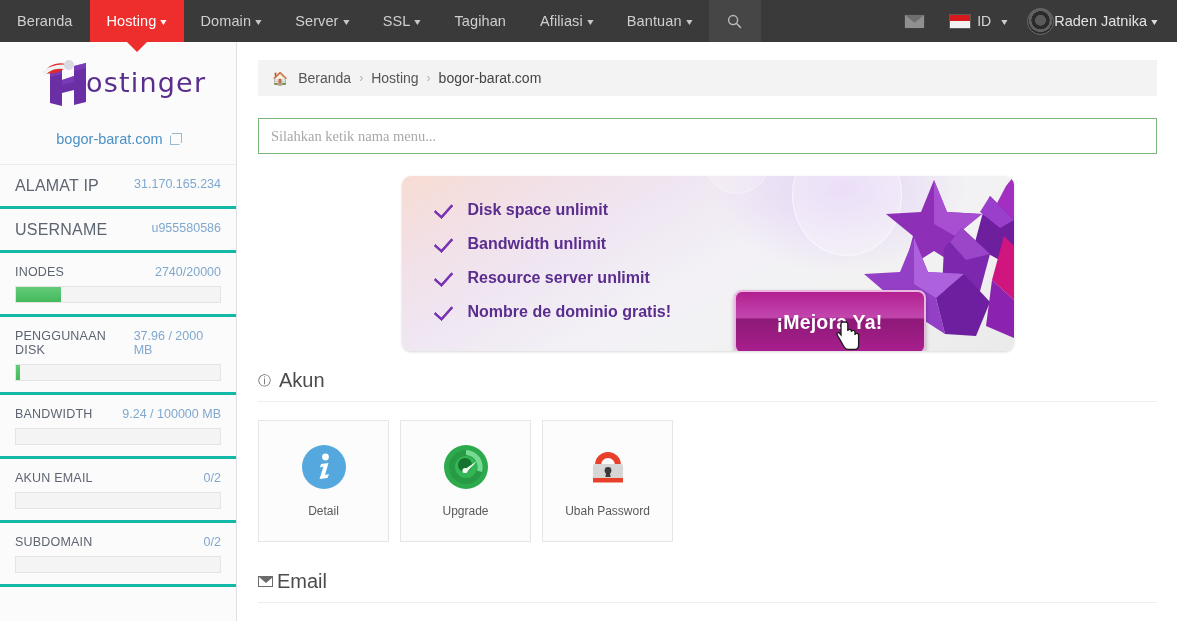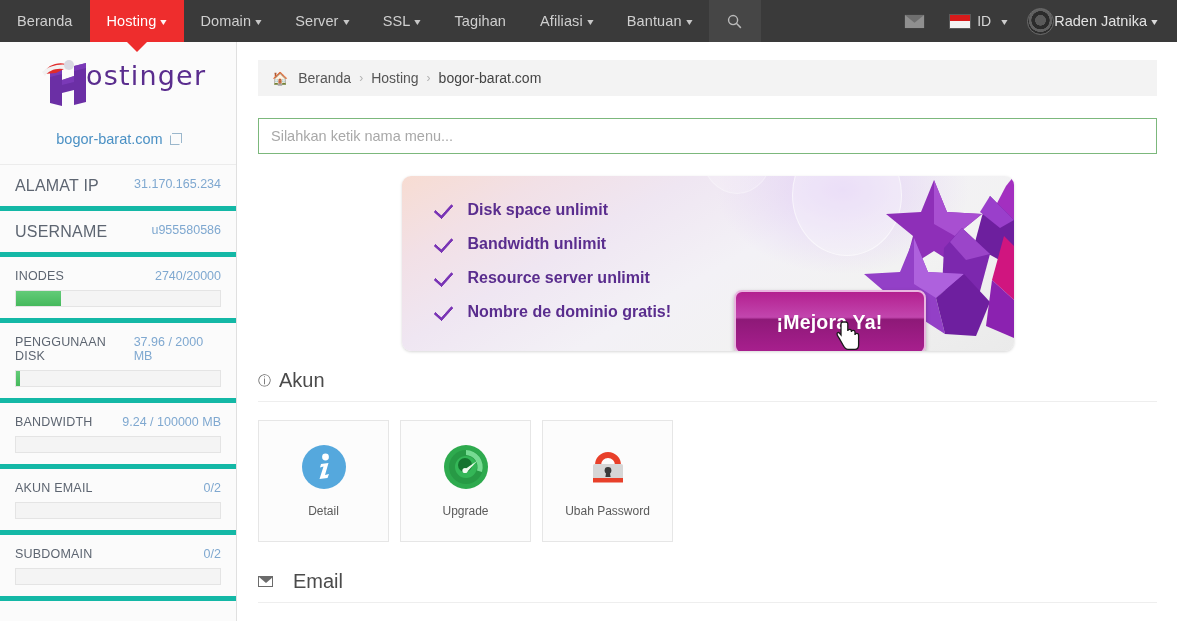--- a/index.html
+++ b/index.html
@@ -94,21 +94,21 @@
     border-right: 1px solid #e0e0e0;
     overflow: hidden;
   }
   .logo-wrap {
     height: 74px;
     display: flex; align-items: center; justify-content: center;
     padding-top: 8px;
   }
   .logo { position: relative; width: 168px; height: 50px; }
   .logo-text {
-    position: absolute; left: 52px; top: 2px;
+    position: absolute; left: 52px; top: 9px;
     font-size: 27px; letter-spacing: 1.2px;
     color: #5a2d8e;
     font-family: "DejaVu Sans", sans-serif;
   }
   .site-link-row {
     text-align: center;
     padding: 14px 0 16px 0;
     border-bottom: 1px solid #ececec;
   }
   .site-link {
@@ -123,21 +123,21 @@
   }
   .ext-ico::after {
     content: ""; position: absolute;
     right: -3px; top: -3px;
     width: 9px; height: 9px;
     border: 1.4px solid #9bb7cc;
     border-bottom: none; border-left: none;
   }
   .stat-row {
     padding: 12px 15px 11px 15px;
-    border-bottom: 5px solid #14b8a6;
+    border-bottom: 3px solid #14b8a6;
   }
   .stat-head {
     display: flex; justify-content: space-between; align-items: baseline;
     font-size: 12.5px;
   }
   .stat-label { color: #5d6571; letter-spacing: .2px; }
   .stat-value { color: #7fa8d0; font-size: 12.5px; }
   .pwd-dots { color: #8aa7c4; letter-spacing: 1.8px; font-size: 11px; }
   .bar-track {
     margin-top: 7px;
@@ -179,21 +179,21 @@
     border: 1px solid #7cb87c;
     display: flex; align-items: center;
     padding: 0 12px;
     background: #fff;
   }
   .search-box input {
     border: none; outline: none;
     width: 100%;
     font-size: 14.5px;
     color: #7f1d1d;
-    font-family: Liberation Sans, sans-serif;
+    font-family: Liberation Serif, serif;
   }
   .search-box input::placeholder { color: #a8a8a8; }
 
   
   .banner-wrap {
     margin: 22px 0 0 0;
     display: flex; justify-content: center;
   }
   .banner {
     position: relative;
@@ -276,21 +276,21 @@
     background: #fcfcfc;
     display: flex; flex-direction: column;
     align-items: center; justify-content: center;
     gap: 14px;
     cursor: pointer;
   }
   .card-label { font-size: 12px; color: #5a5a5a; }
 
   .email-title {
     margin: 28px 20px 0 20px;
-    display: flex; align-items: center; gap: 20px;
+    display: flex; align-items: center; gap: 4px;
     font-size: 20px; color: #4b4b4b;
     padding-bottom: 9px;
     border-bottom: 1px solid #eeeeee;
   }
   .mail-glyph {
     display:inline-block;
     width: 15px; height: 11px;
     border: 1.6px solid #6b6b6b;
     position: relative;
   }

